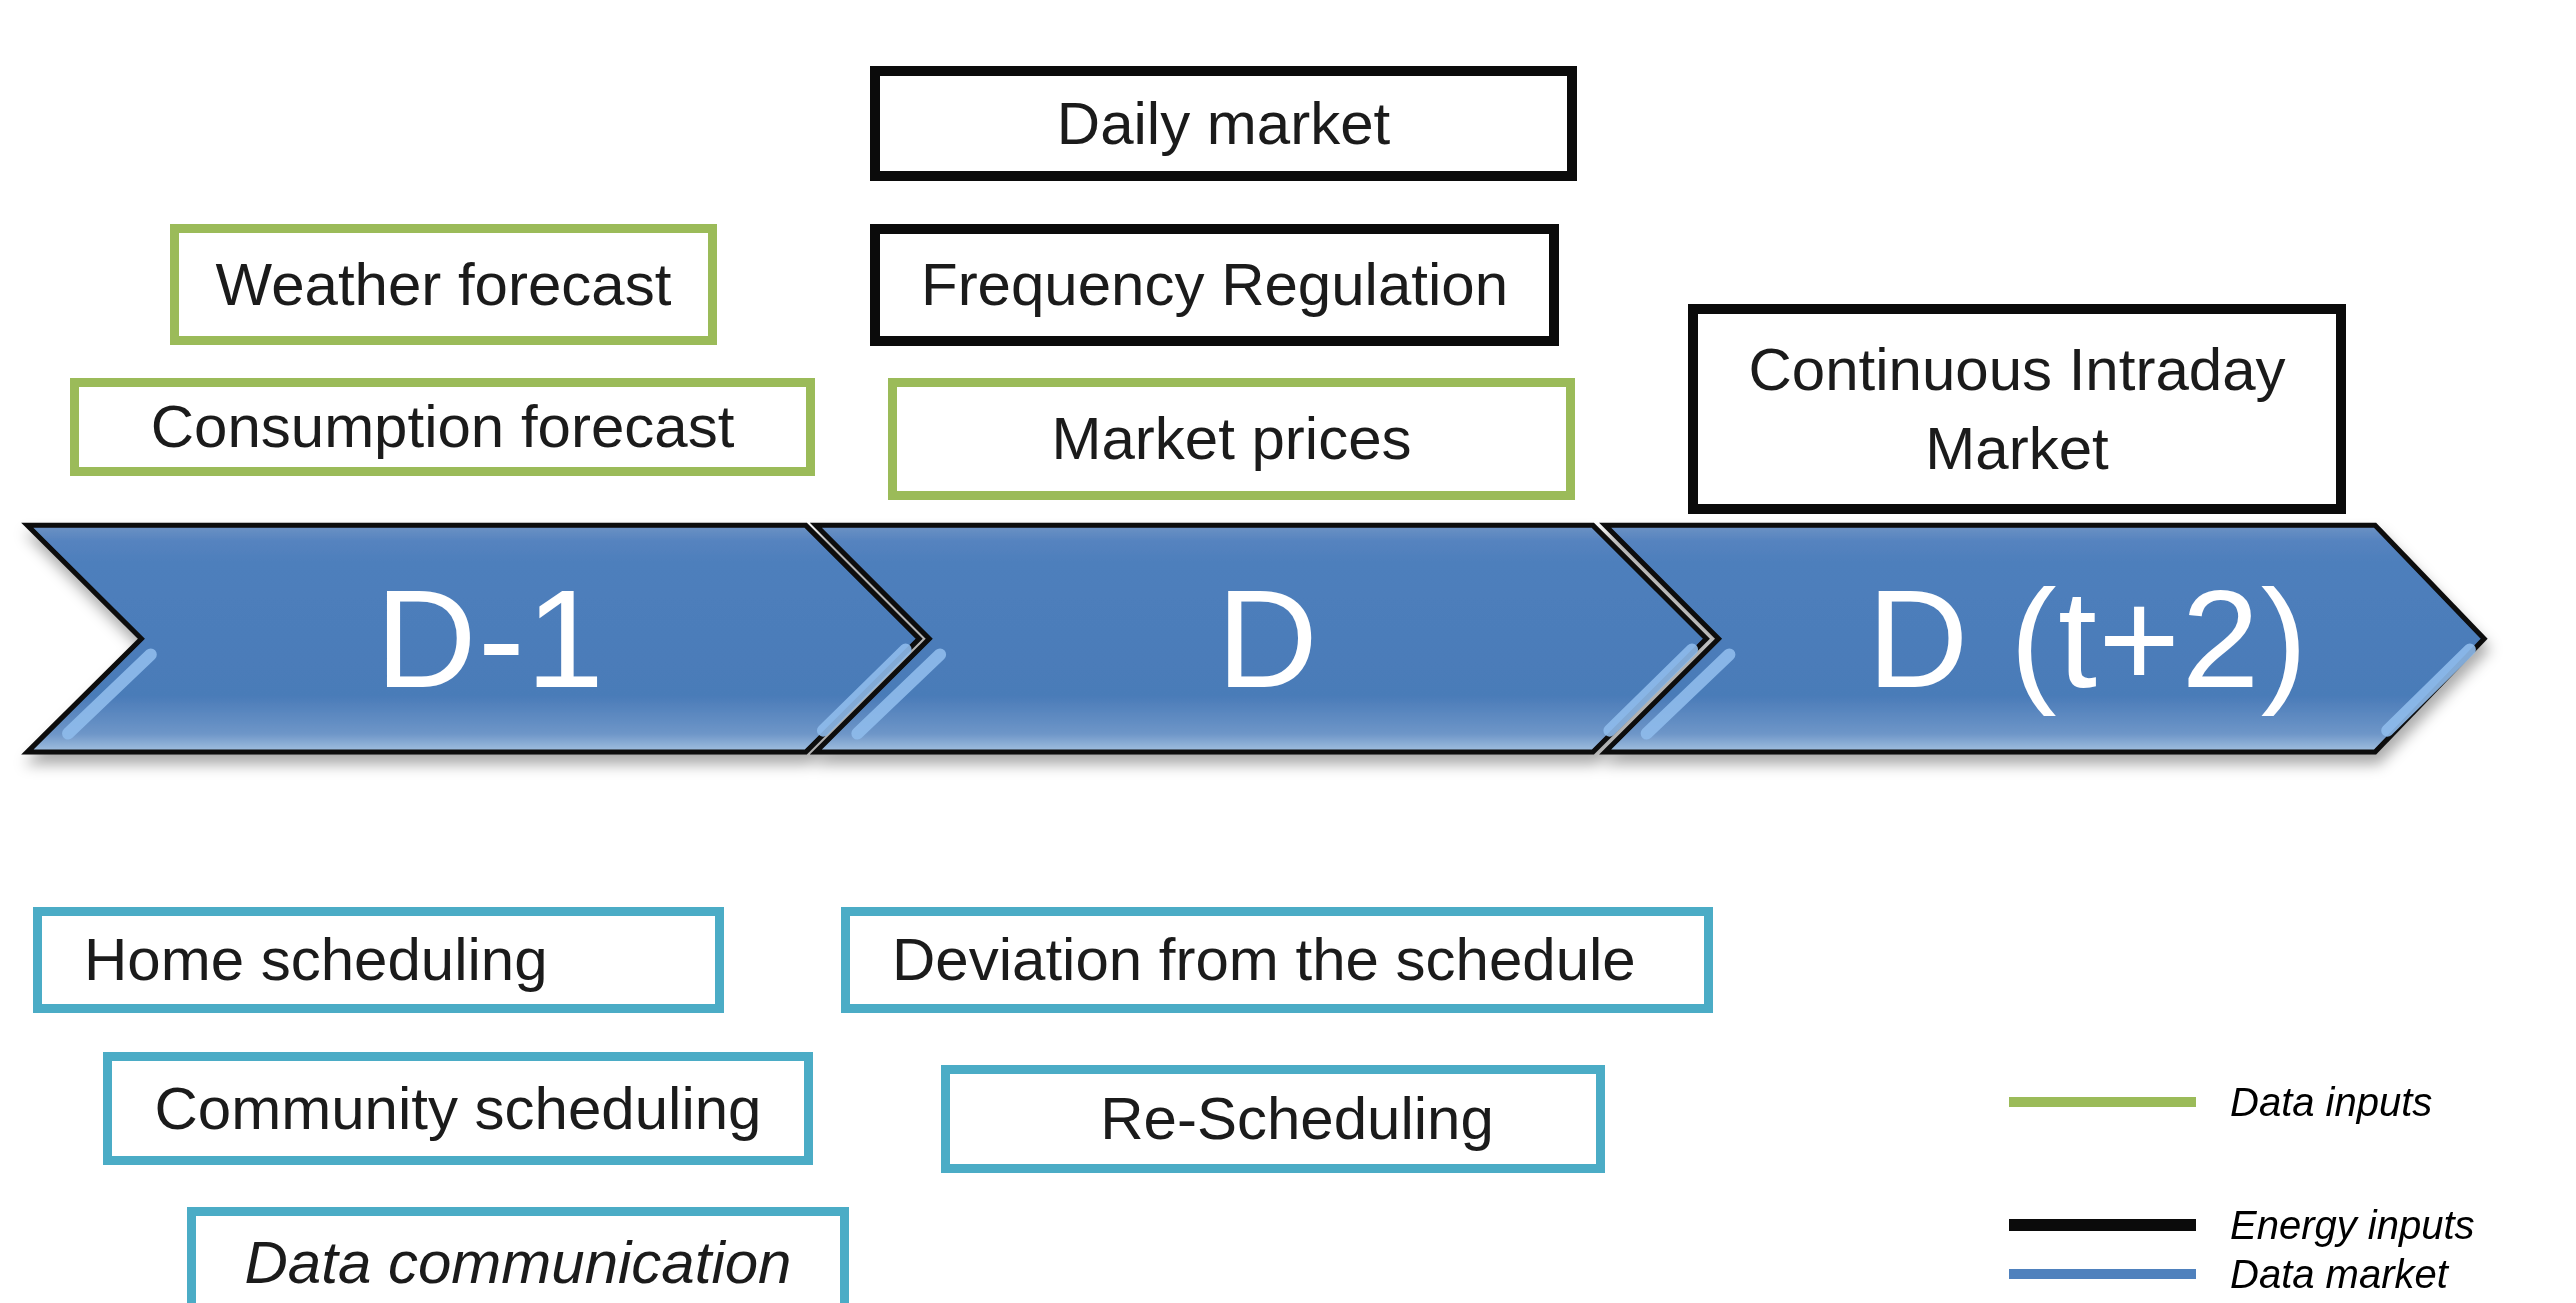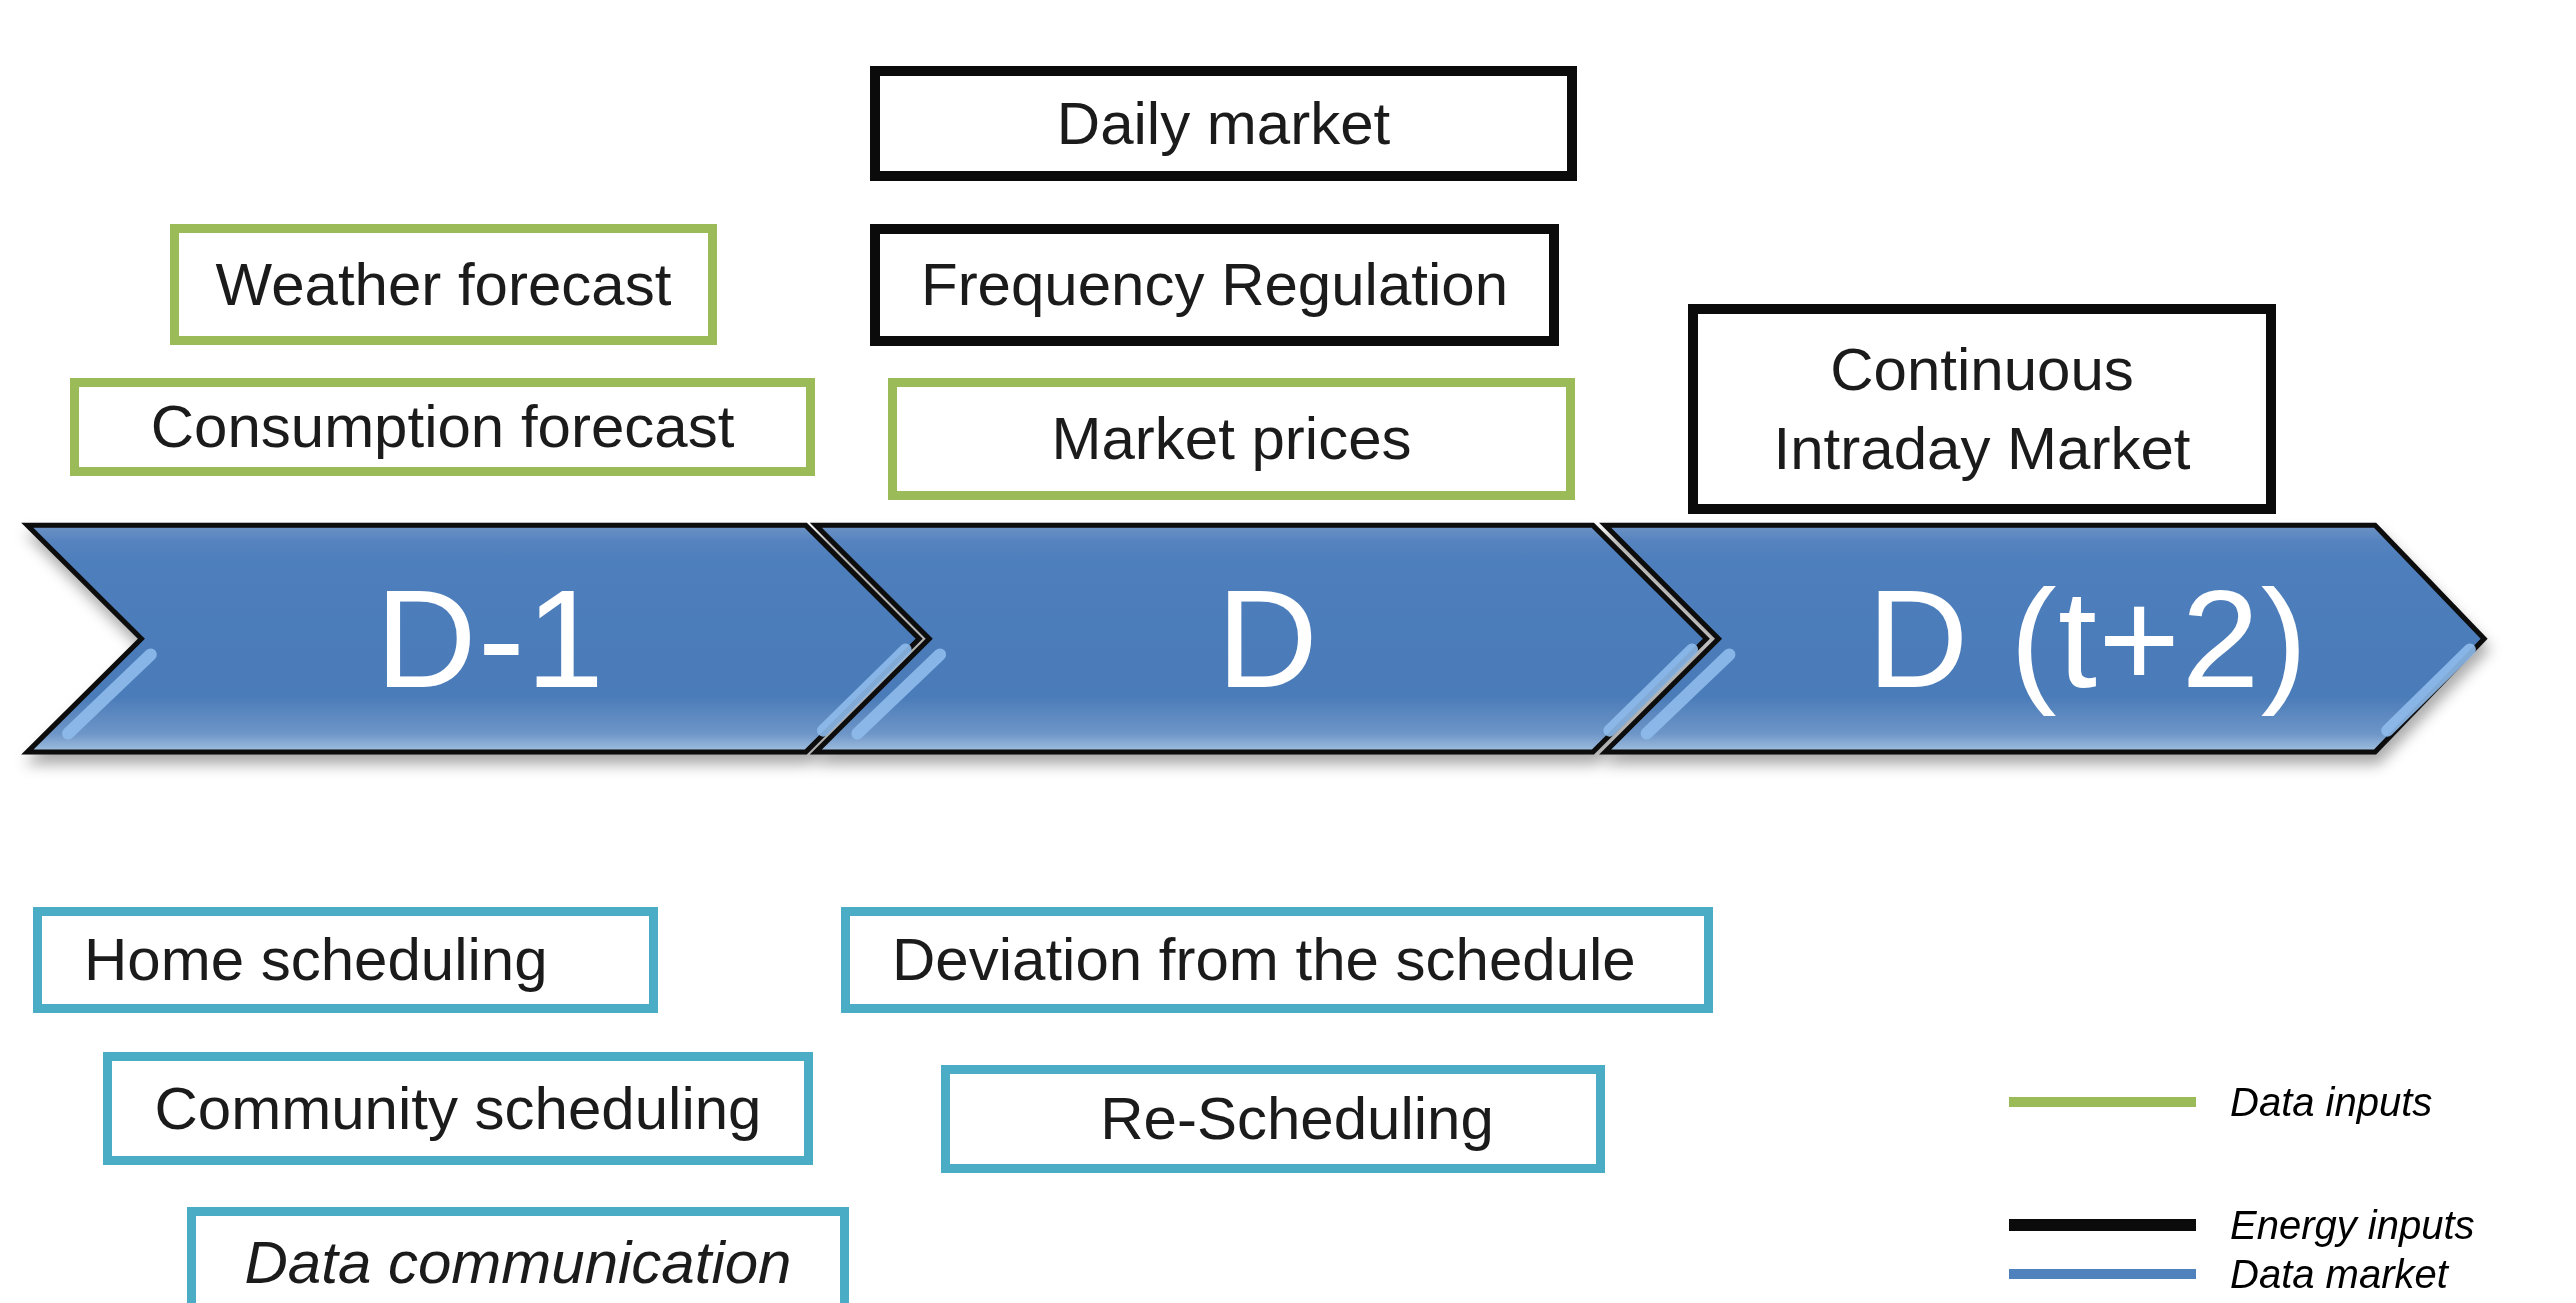--- a/index.html
+++ b/index.html
@@ -30,24 +30,24 @@
   .b-datain  { border:9.3px solid #9bbb59; }
   .b-dataout { border:9.3px solid #4bacc6; }
   .align-left { justify-content:flex-start; text-align:left; padding-left:42px; }
 
   
   .pos-daily        { left:870px; top:20px;  width:707px;  height:115px; }
   .pos-weather      { left:170px;  top:178px; width:547px;  height:121px; }
   .pos-frequency    { left:870px; top:178px; width:689px;  height:122px; }
   .pos-consumption  { left:70px;   top:332px; width:745px; height:98px; }
   .pos-marketprices { left:888px; top:332px; width:687px;  height:122px; }
-  .pos-intraday     { left:1688px; top:258px; width:588px;  height:210px; padding:0 36px; }
+  .pos-intraday     { left:1688px; top:258px; width:658px;  height:210px; padding:0 36px; }
 
   
-  .pos-home         { left:33px;   top:861px; width:625px;  height:106px; }
+  .pos-home         { left:33px;   top:861px; width:691px;  height:106px; }
   .pos-deviation    { left:841px; top:861px; width:872px; height:106px; }
   .pos-community    { left:103px;  top:1006px; width:710px;  height:113px; }
   .pos-resched      { left:941px; top:1019px; width:664px;  height:108px;padding-left:48px; }
   .pos-datacomm     { left:187px;  top:1161px; width:662px;  height:111px;font-style:italic; }
 
   
   .arrows-svg { position:absolute; left:0; top:0; width:2576px; height:1304px; }
   .arrow-label {
     position:absolute;
     top:525px; height:227px;

